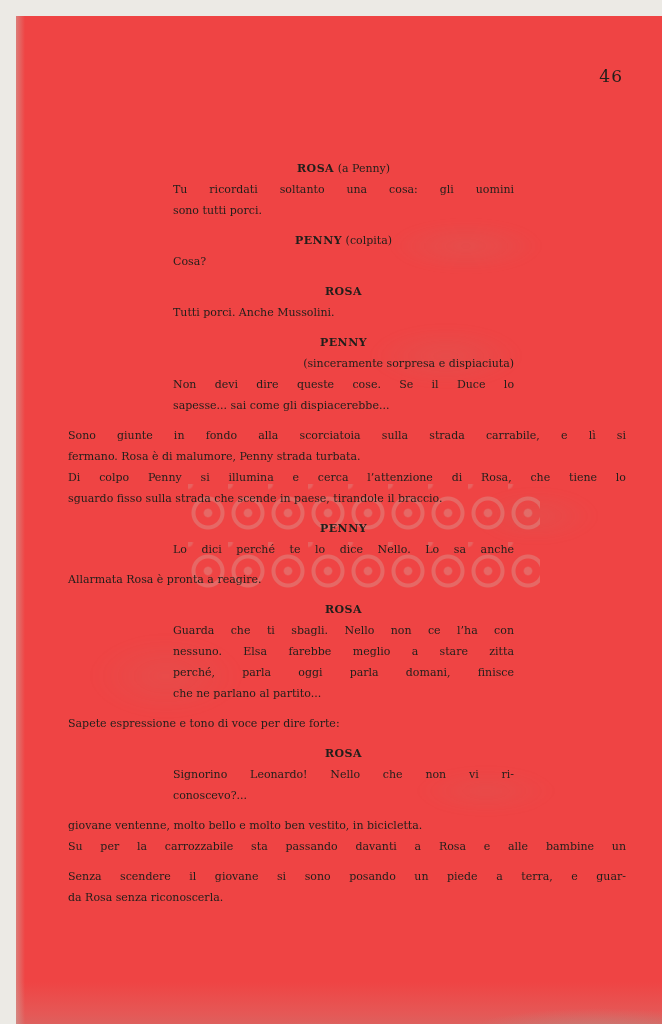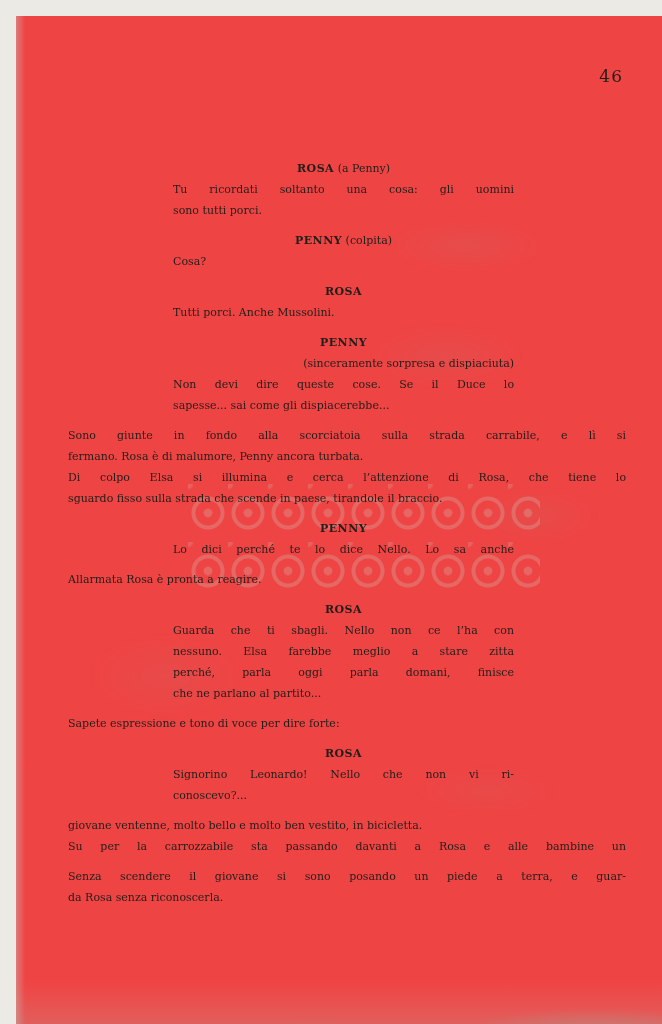--- a/index.html
+++ b/index.html
@@ -130,22 +130,22 @@
       <div class="block speech">
         <div class="heading"><span class="cname">PENNY</span></div>
         <div class="dcol">
           <div class="bnote">(sinceramente sorpresa e dispiaciuta)</div>
           <div class="line just">Non devi dire queste cose. Se il Duce lo</div>
           <div class="line">sapesse... sai come gli dispiacerebbe...</div>
         </div>
       </div>
       <div class="block action">
         <div class="line action-line just">Sono giunte in fondo alla scorciatoia sulla strada carrabile, e lì si</div>
-        <div class="line action-line">fermano. Rosa è di malumore, Penny ancora turbata.</div>
-        <div class="line action-line just">Di colpo Elsa si illumina e cerca l’attenzione di Rosa, che tiene lo</div>
+        <div class="line action-line">fermano. Rosa è di malumore, Penny strada turbata.</div>
+        <div class="line action-line just">Di colpo Penny si illumina e cerca l’attenzione di Rosa, che tiene lo</div>
         <div class="line action-line">sguardo fisso sulla strada che scende in paese, tirandole il braccio.</div>
       </div>
       <div class="block speech">
         <div class="heading"><span class="cname">PENNY</span></div>
         <div class="dcol">
           <div class="line just">Lo dici perché te lo dice Nello. Lo sa anche</div>
         </div>
       </div>
       <div class="block action">
         <div class="line action-line">Allarmata Rosa è pronta a reagire.</div>

